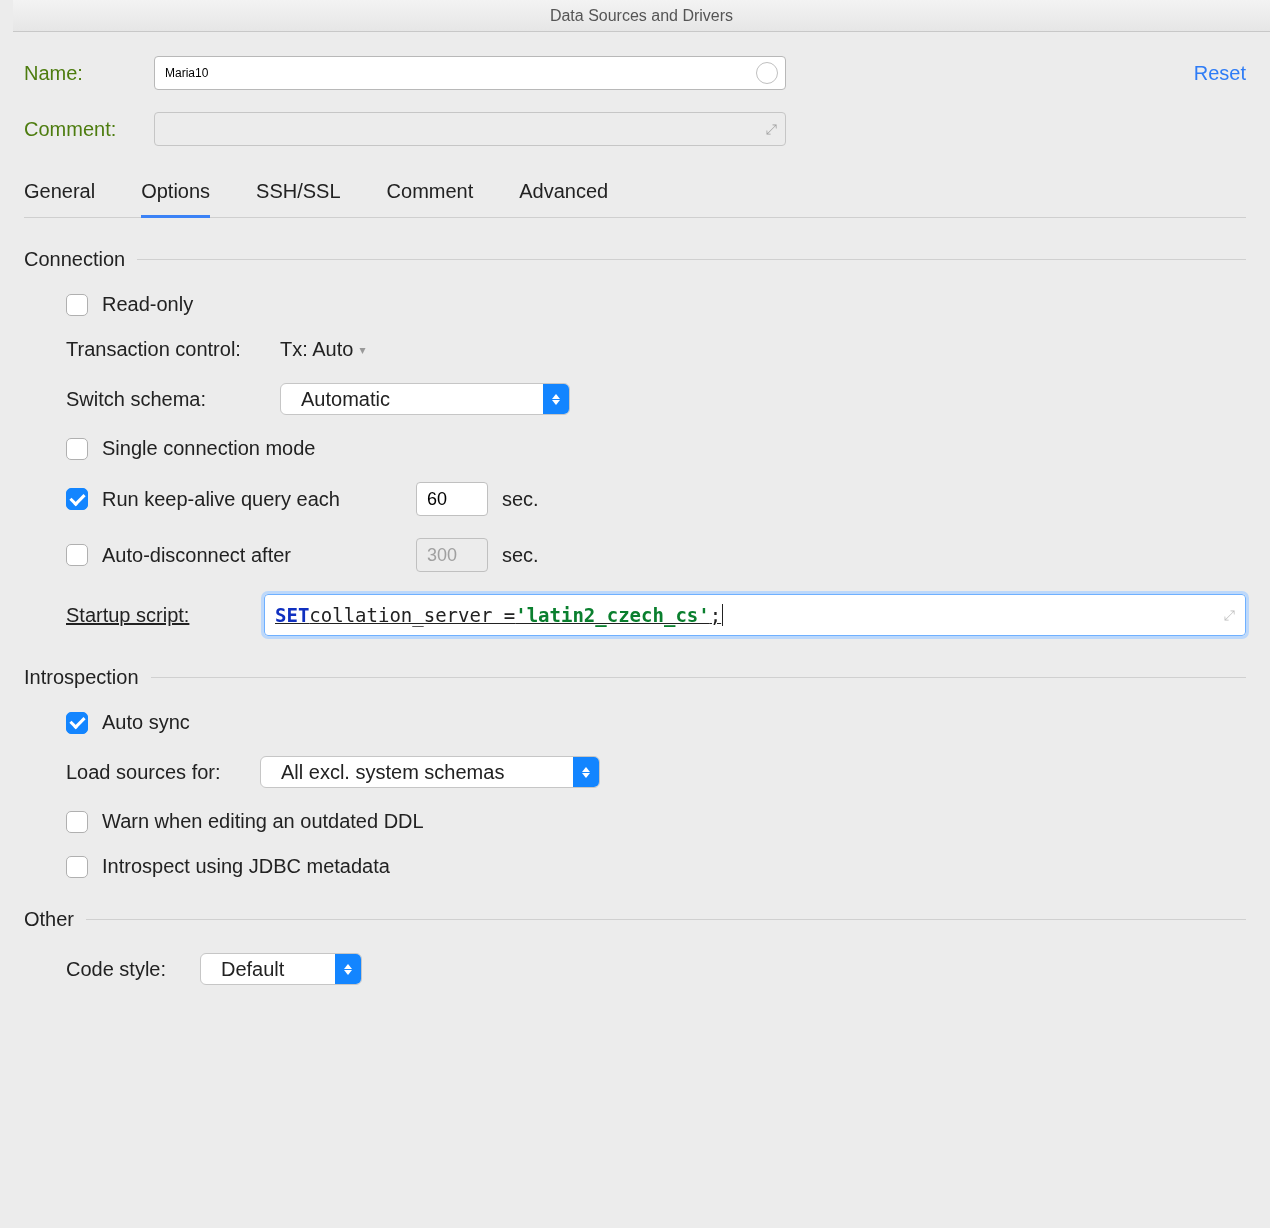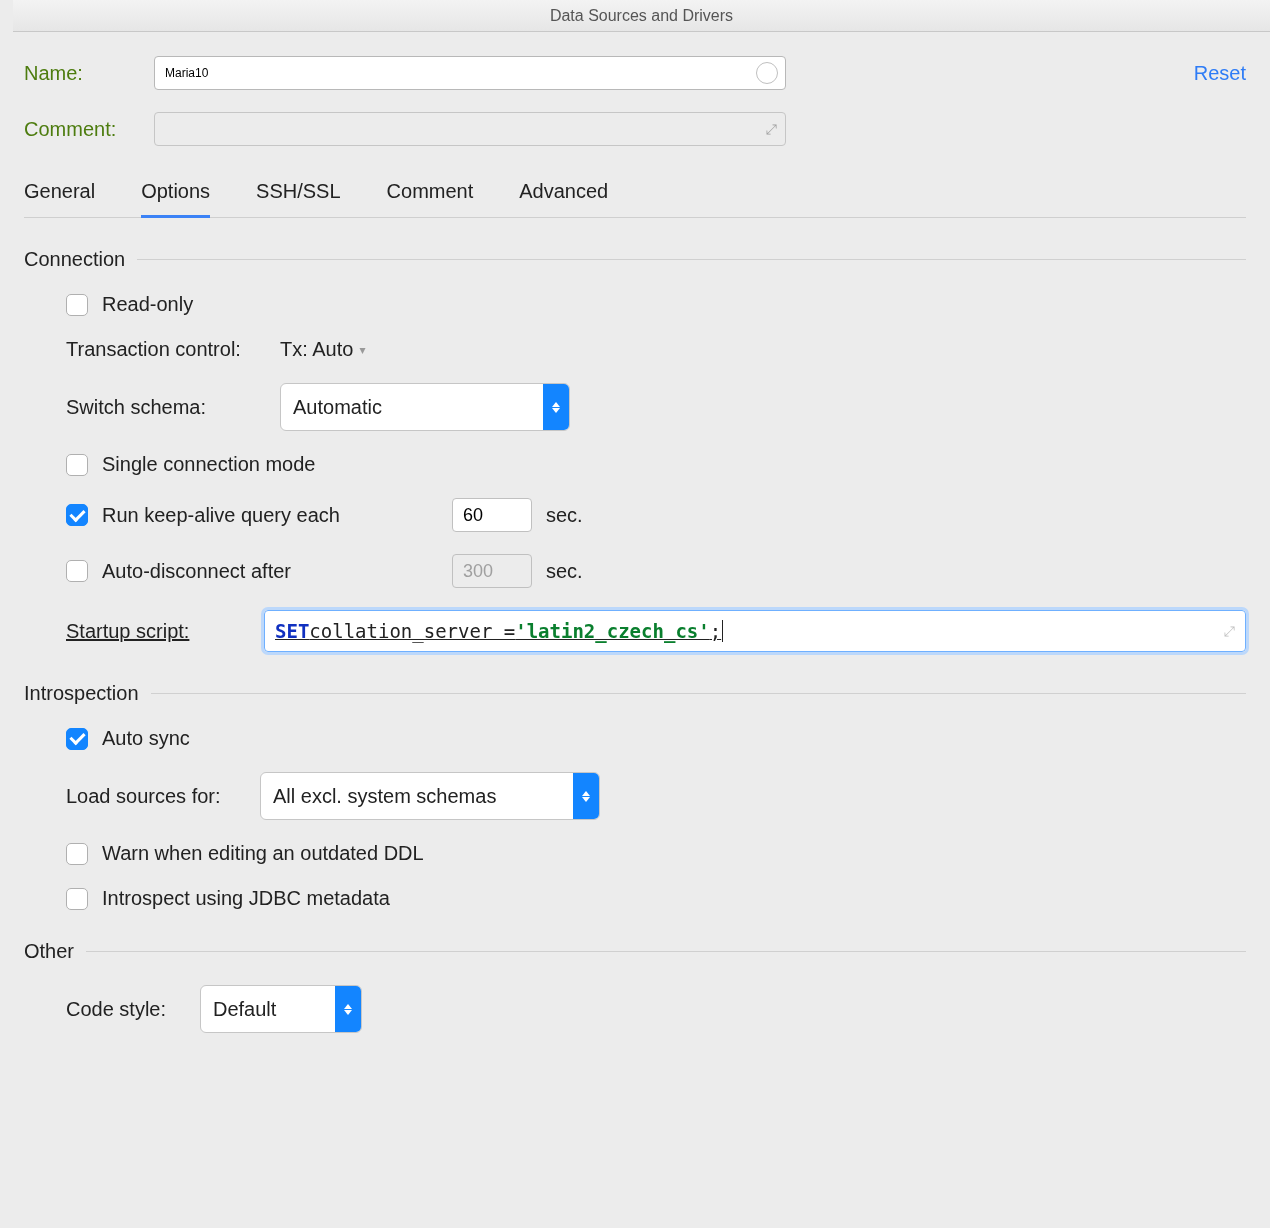--- a/index.html
+++ b/index.html
@@ -148,25 +148,25 @@
     transform: rotate(45deg);
     margin-top: -3px;
   }
   .inline-label {
     min-width: 200px;
   }
   .select-wrap {
     position: relative;
     display: inline-flex;
     align-items: center;
-    height: 48px;
+    height: 32px;
     background: #fff;
     border: 1px solid #c6c6c6;
     border-radius: 6px;
-    padding-left: 12px;
+    padding-left: 20px;
     cursor: pointer;
   }
   .select-arrows {
     width: 26px;
     height: 100%;
     background: #1385ff;
     border-radius: 0 5px 5px 0;
     display: flex;
     flex-direction: column;
     align-items: center;
@@ -180,29 +180,28 @@
     border-right: 4px solid transparent;
     border-bottom: 5px solid #fff;
   }
   .select-arrows::after {
     content: "";
     border-left: 4px solid transparent;
     border-right: 4px solid transparent;
     border-top: 5px solid #fff;
   }
   .small-input {
-    width: 80px;
+    width: 72px;
     height: 34px;
     border: 1px solid #c0c0c0;
     border-radius: 4px;
     background: #fff;
     text-align: left;
     padding: 0 10px;
     font-size: 18px;
-    margin-left: 36px;
   }
   .small-input.disabled {
     background: #ececec;
     color: #a0a0a0;
   }
   .tx-dropdown {
     display: inline-flex;
     align-items: center;
     gap: 6px;
     cursor: pointer;

